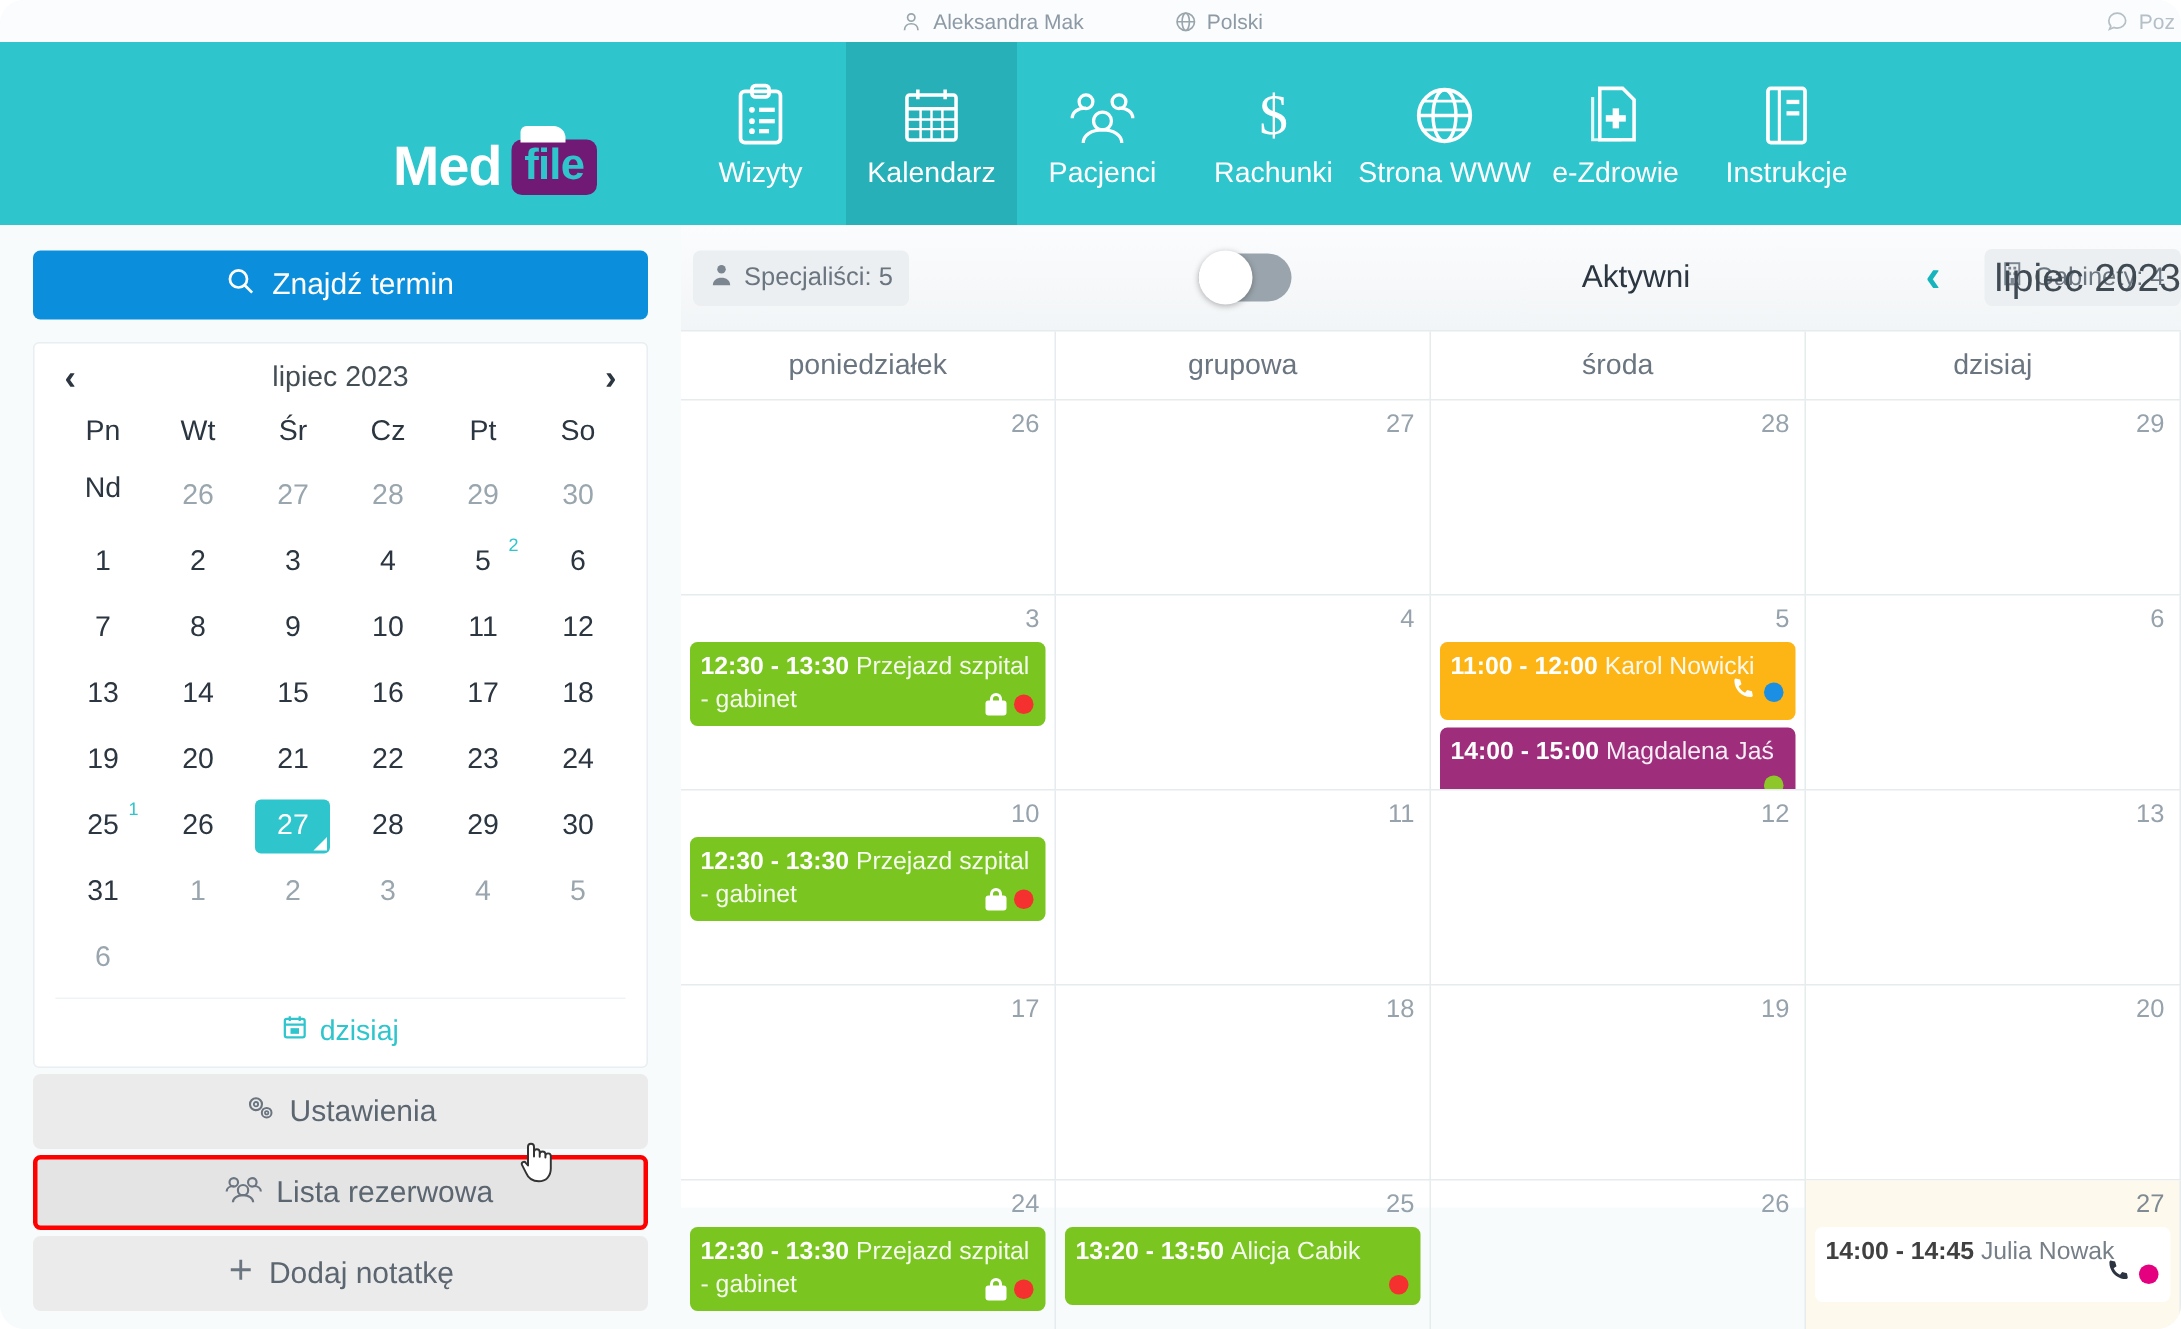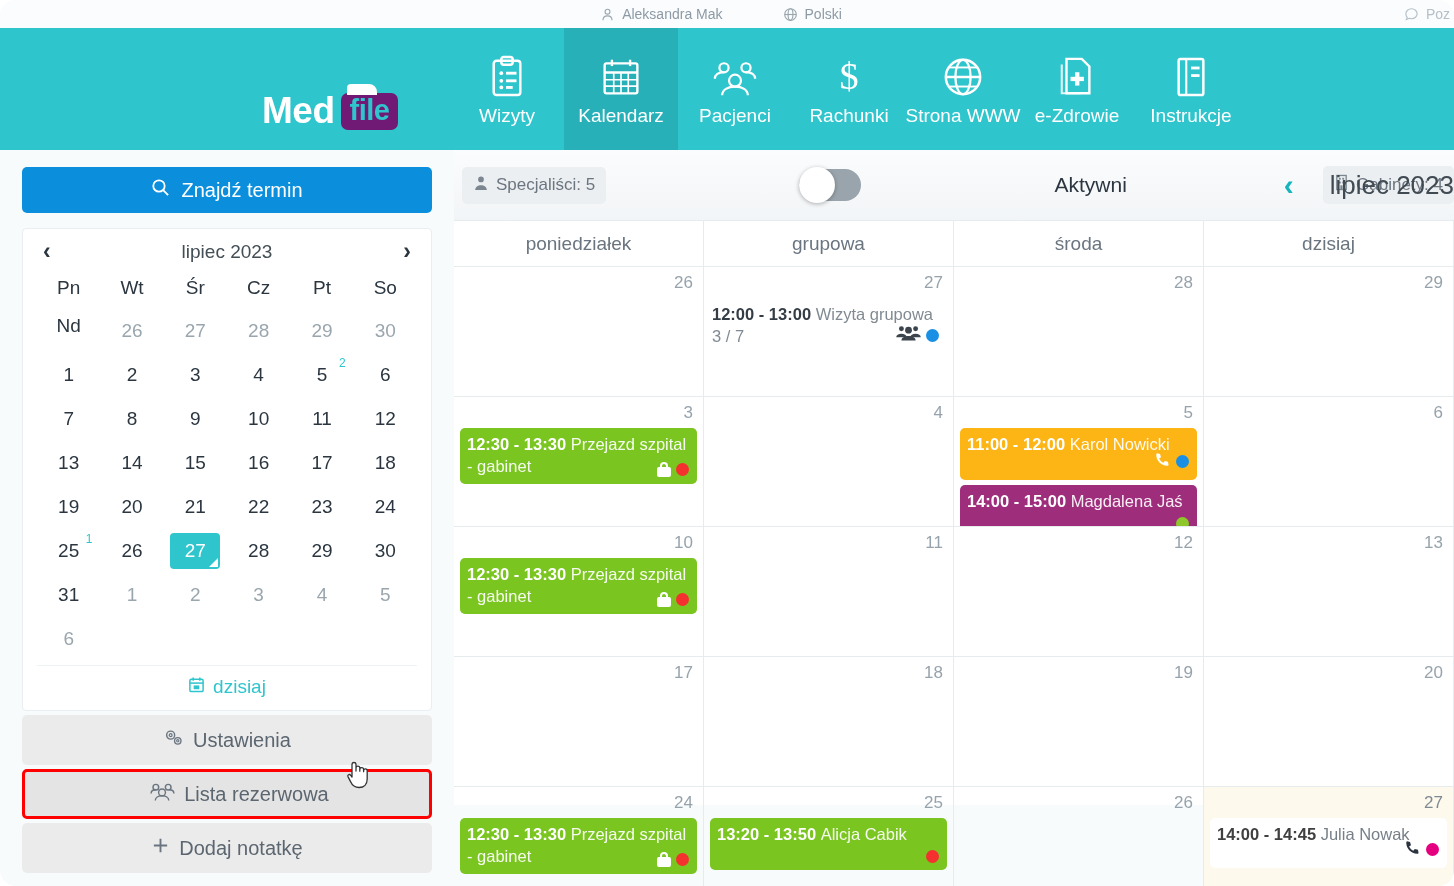--- a/index.html
+++ b/index.html
@@ -599,31 +599,20 @@
           <div>środa</div>
           <div>dzisiaj</div>
         </div>
       <div class="weeks" id="weeks">
           <div class="week">
             <div class="daycell">
               <div class="daynum">26</div>
             </div>
             <div class="daycell">
               <div class="daynum">27</div>
-              <div class="evt nobg"><span class="t">12:00 - 13:00 </span><span class="n">Wizyta grupowa</span><span class="n">  3 / 7</span><span class="marks">
-                  <span><svg viewBox="0 0 26 18" width="25" height="17">
-                      <circle cx="5.5" cy="5" r="2.6" fill="#3b444c"></circle>
-                      <circle cx="20.5" cy="5" r="2.6" fill="#3b444c"></circle>
-                      <circle cx="13" cy="6.5" r="3.6" fill="#3b444c"></circle>
-                      <path d="M0 14c0-2.4 2.3-3.8 5.5-3.8S11 11.6 11 14z" fill="#3b444c"></path>
-                      <path d="M15 14c0-2.4 2.3-3.8 5.5-3.8S26 11.6 26 14z" fill="#3b444c"></path>
-                      <path d="M5.5 17.5c0-3 3.4-4.7 7.5-4.7s7.5 1.7 7.5 4.7z" fill="#3b444c"></path>
-                    </svg></span>
-                  <span class="dot" style="background:#1a8fe3"></span>
-                </span></div>
             </div>
             <div class="daycell">
               <div class="daynum">28</div>
             </div>
             <div class="daycell">
               <div class="daynum">29</div>
             </div>
           </div>
           <div class="week">
             <div class="daycell">

